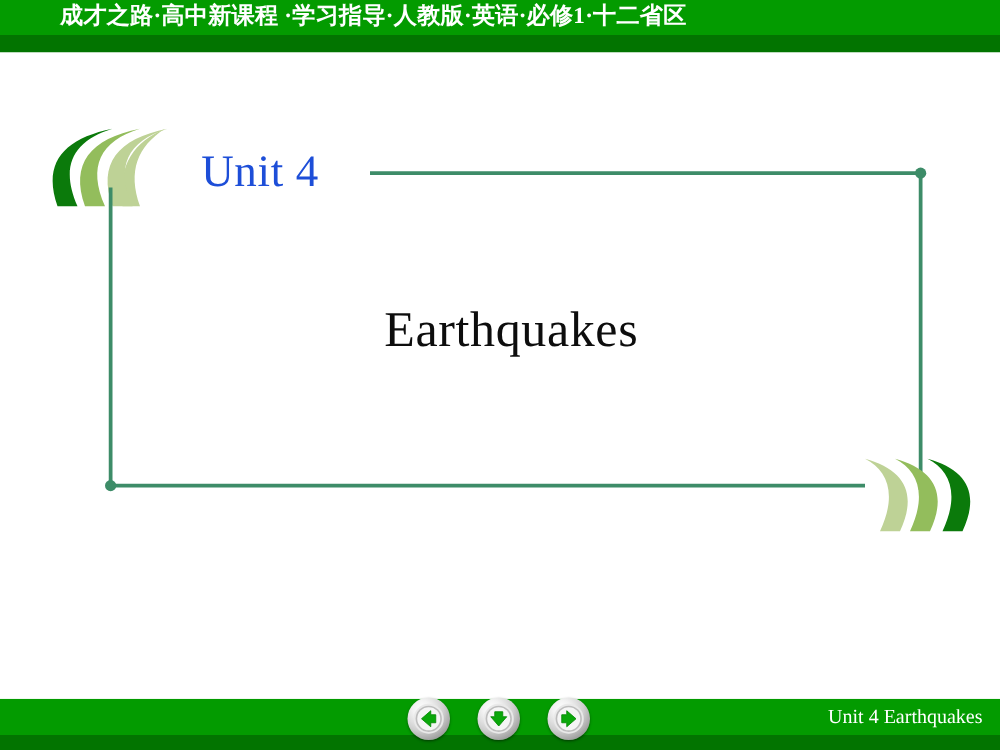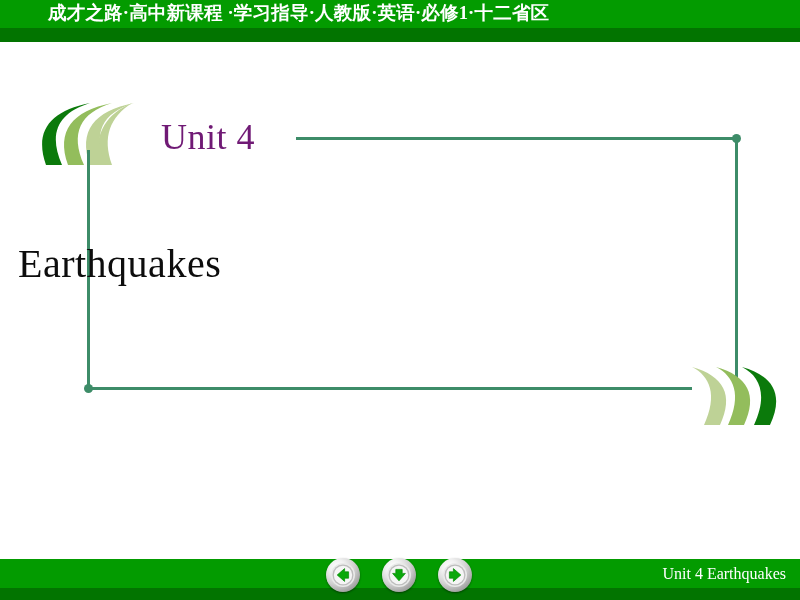--- a/index.html
+++ b/index.html
@@ -178,30 +178,30 @@
     height: 60px;
   }
 
   
   .unit-label {
     position: absolute;
     left: 161px;
     top: 116px;
     font-family: "Liberation Serif", "DejaVu Serif", serif;
     font-size: 36px;
-    color: #701a75;
+    color: #1d4ed8;
     white-space: nowrap;
     letter-spacing: 0.5px;
   }
   .slide-title {
     position: absolute;
     left: 0;
     top: 240px;
     width: 800px;
-    text-align: left;
+    text-align: center;
     font-family: "Liberation Serif", "DejaVu Serif", serif;
     font-size: 40px;
     color: #0d0d0d;
     letter-spacing: 0.5px;
   }
   .slide-title .inner { padding-left: 18px; display: inline-block; }
 </style>
 </head>
 <body>
 

